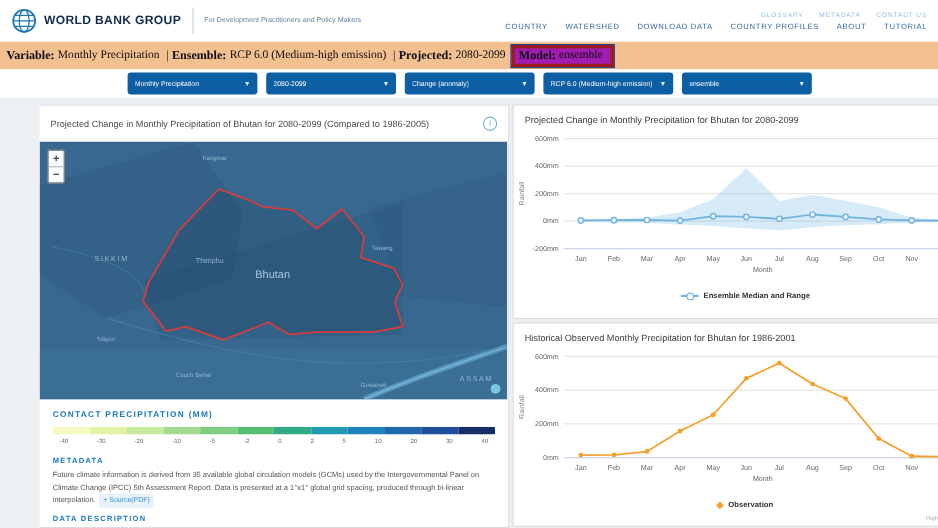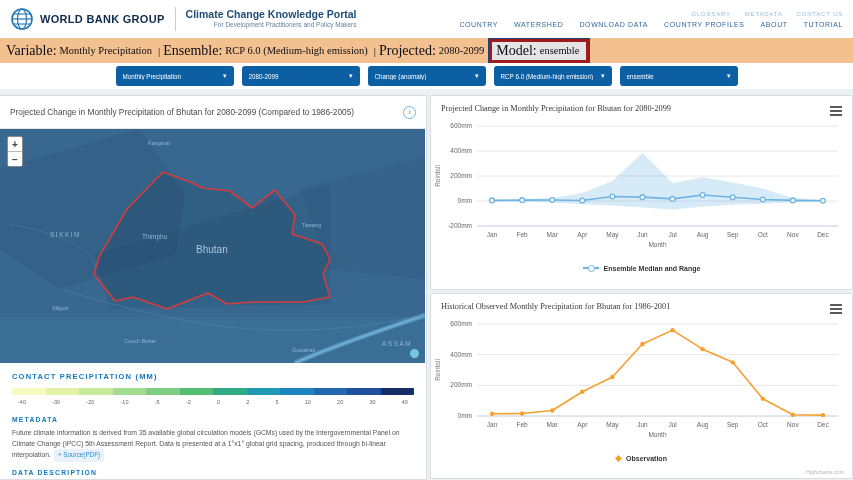--- a/index.html
+++ b/index.html
@@ -1,67 +1,67 @@
 <!DOCTYPE html>
 <html><head>
 <meta charset="utf-8">
 <style>
   html,body{margin:0;padding:0;background:#edf0f3;}
   #app{position:relative;width:853px;height:480px;overflow:hidden;background:#edf0f3;
        font-family:"Liberation Sans",sans-serif;-webkit-font-smoothing:antialiased;}
 
   
   .header{position:absolute;left:0;top:0;width:853px;height:38px;background:#fff;
-          border-bottom:1px solid #ececec;display:flex;align-items:center;text-align:right;}
+          border-bottom:1px solid #ececec;display:flex;align-items:center;}
   .logo-wrap{display:flex;align-items:center;margin-left:10px;}
   .wbg-text{font-size:11px;font-weight:bold;color:#0f2b4b;letter-spacing:.3px;margin-left:6px;}
   .hdr-div{width:1px;height:24px;background:#c4cdd6;margin:0 10px;}
   .portal-title{font-size:10.5px;font-weight:bold;color:#1f4e79;line-height:1.25;}
   .portal-sub{font-size:6.5px;color:#64839e;line-height:1.3;}
   .hdr-right{margin-left:auto;margin-right:10px;display:flex;flex-direction:column;align-items:flex-end;gap:4px;}
   .top-links{display:flex;gap:14px;}
   .top-links span{font-size:6px;color:#94c0e4;letter-spacing:.8px;cursor:pointer;}
   .nav-links{display:flex;gap:16px;}
   .nav-links span{font-size:7px;color:#33699e;letter-spacing:.6px;cursor:pointer;}
 
   
   .banner{position:absolute;left:0;top:38px;width:853px;height:25px;background:#f3c18f;
           display:flex;align-items:center;padding-left:6px;box-sizing:border-box;
           font-family:"Liberation Serif",serif;color:#0b0b14;white-space:nowrap;}
-  .b-label{font-weight:normal;font-size:14px;}
+  .b-label{font-weight:bold;font-size:11px;}
   .b-val{font-size:10.5px;margin:0 3px 0 3px;}
   .b-sep{font-size:11px;margin:0 3px;}
   .model-box{display:inline-flex;align-items:center;padding:1px 4px;margin-left:2px;
-             border:3px solid #9e1c20;outline:1px solid #1d3f7d;background:#e5e5e5;}
+             border:3px solid #9e1c20;outline:1px solid #1d3f7d;background:#a21caf;}
 
   
   .filters{position:absolute;left:0;top:63px;width:853px;height:26px;background:#fff;
            display:flex;justify-content:center;align-items:center;gap:8px;}
   .dropdown{width:118px;height:20px;background:#0d5fa4;border-radius:3px;color:#fff;
             display:flex;align-items:center;justify-content:space-between;
             padding:0 7px;box-sizing:border-box;cursor:pointer;}
   .dropdown .dd-label{font-size:6.3px;overflow:hidden;white-space:nowrap;}
   .dropdown .dd-caret{font-size:7px;opacity:.95;}
 
   
   .card{position:absolute;background:#fff;border:1px solid #d9dde1;border-radius:2px;
-        box-sizing:border-box;overflow:hidden;}
+        box-sizing:border-box;overflow:hidden;margin-left:36px;}
   #left-card{left:0;top:95px;width:427px;height:385px;border-left:none;border-radius:0;}
   #chart-card-0{left:430px;top:95px;width:423px;height:195px;}
   #chart-card-1{left:430px;top:293px;width:423px;height:186px;}
 
   .panel-title-row{display:flex;align-items:center;padding:0 10px;height:32px;
                    border-bottom:1px solid #e8e8e8;}
   .panel-title{font-size:8.3px;color:#4a4a4a;}
   .info-icon{margin-left:auto;width:11px;height:11px;border:1px solid #76b2dc;border-radius:50%;
              color:#2d8fd5;font-size:7px;font-family:"Liberation Serif",serif;font-style:italic;
              display:flex;align-items:center;justify-content:center;cursor:pointer;flex:0 0 auto;}
 
   .chart-title-row{display:flex;align-items:flex-start;padding:8px 10px 2px 10px;}
-  .chart-title{font-size:8.3px;color:#3a3a3a;font-family:Liberation Serif, serif;}
+  .chart-title{font-size:8.3px;color:#3a3a3a;}
   .burger{margin-left:auto;display:flex;flex-direction:column;gap:2px;cursor:pointer;padding-top:2px;}
   .burger span{display:block;width:12px;height:2px;background:#5a5a5a;}
 
   .legend-row{display:flex;justify-content:center;align-items:center;gap:5px;height:16px;}
   .legend-label{font-size:7px;font-weight:bold;color:#333;}
   .lg-line{position:relative;width:16px;height:2px;background:#6fb3e2;}
   .lg-line i{position:absolute;left:5px;top:-2.5px;width:5px;height:5px;border:1.4px solid #6fb3e2;
              border-radius:50%;background:#fff;}
   .lg-diamond{width:5px;height:5px;background:#f5a02e;transform:rotate(45deg);}
   .watermark{position:absolute;right:8px;bottom:3px;font-size:5.5px;color:#b6b6b6;}
@@ -102,21 +102,20 @@
         <circle cx="12" cy="12" r="10" fill="none" stroke="#2277b5" stroke-width="1.6"></circle>
         <ellipse cx="12" cy="12" rx="4.5" ry="10" fill="none" stroke="#2277b5" stroke-width="1.2"></ellipse>
         <line x1="2" y1="12" x2="22" y2="12" stroke="#2277b5" stroke-width="1.2"></line>
         <line x1="3.5" y1="7" x2="20.5" y2="7" stroke="#2277b5" stroke-width="1.1"></line>
         <line x1="3.5" y1="17" x2="20.5" y2="17" stroke="#2277b5" stroke-width="1.1"></line>
       </svg>
       <span class="wbg-text">WORLD BANK GROUP</span>
     </div>
     <div class="hdr-div"></div>
     <div>
-      <div class="portal-title">Climate Change Knowledge Portal</div>
       <div class="portal-sub">For Development Practitioners and Policy Makers</div>
     </div>
     <div class="hdr-right">
       <div class="top-links" id="top-links">
           <span>GLOSSARY</span>
           <span>METADATA</span>
           <span>CONTACT US</span>
         </div>
       <div class="nav-links" id="nav-links">
           <span>COUNTRY</span>

